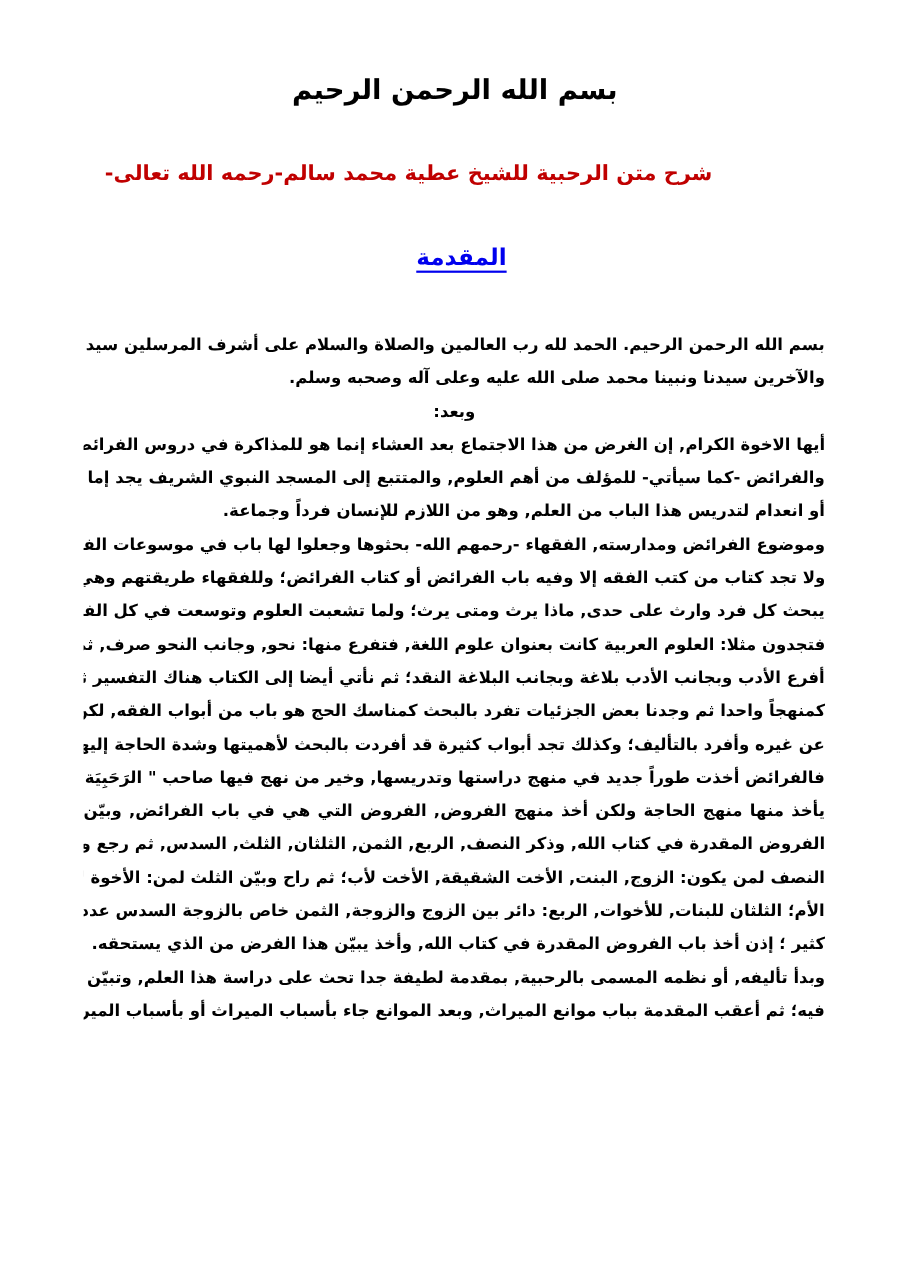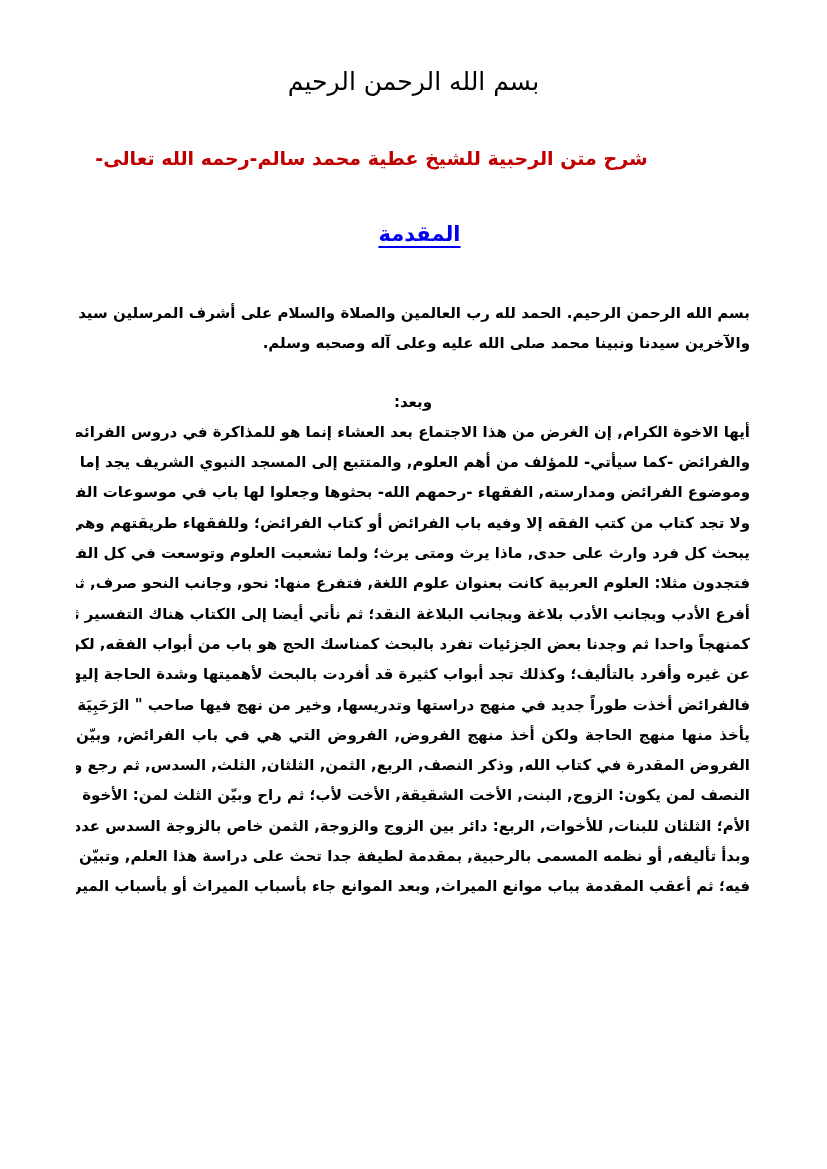--- a/index.html
+++ b/index.html
@@ -21,21 +21,21 @@
       width: 827px; height: 1169px;
       background: #ffffff;
     }
     .title {
       position: absolute;
       top: 62px;
       left: 0; width: 827px;
       text-align: center;
       direction: rtl;
       font-family: "DejaVu Sans", sans-serif;
-      font-weight: normal;
+      font-weight: bold;
       font-size: 25px;
       line-height: 40px;
       color: #000000;
     }
     .subtitle {
       position: absolute;
       top: 140px;
       left: 0; width: 743px;
       text-align: center;
       direction: rtl;
@@ -87,47 +87,48 @@
       height: 30.3px;
       text-align: justify;
       text-align-last: justify;
     }
     .line.last {
       text-align-last: right;
     }
     .line.center {
       text-align: center;
       text-align-last: center;
-      margin-top: 28px;
     }
   </style>
 </head>
 <body>
 
 <div class="page">
   <div class="title">بسم الله الرحمن الرحيم</div>
   <div class="subtitle">شرح متن الرحبية للشيخ عطية محمد سالم-رحمه الله تعالى-</div>
   <div class="heading">
     <span>المقدمة</span>
   </div>
 
   <div class="body-text">
     <span class="line">بسم الله الرحمن الرحيم. الحمد لله رب العالمين والصلاة والسلام على أشرف المرسلين سيد الأولين</span>
     <span class="line last">والآخرين سيدنا ونبينا محمد صلى الله عليه وعلى آله وصحبه وسلم.</span>
     <span class="line center">وبعد:</span>
     <span class="line">أيها الاخوة الكرام, إن الغرض من هذا الاجتماع بعد العشاء إنما هو للمذاكرة في دروس الفرائض,</span>
     <span class="line">والفرائض -كما سيأتي- للمؤلف من أهم العلوم, والمتتبع إلى المسجد النبوي الشريف يجد إما ندرة</span>
+    <span class="line last">أو انعدام لتدريس هذا الباب من العلم, وهو من اللازم للإنسان فرداً وجماعة.</span>
     <span class="line">وموضوع الفرائض ومدارسته, الفقهاء -رحمهم الله- بحثوها وجعلوا لها باب في موسوعات الفقه,</span>
     <span class="line">ولا تجد كتاب من كتب الفقه إلا وفيه باب الفرائض أو كتاب الفرائض؛ وللفقهاء طريقتهم وهي أن</span>
     <span class="line">يبحث كل فرد وارث على حدى, ماذا يرث ومتى يرث؛ ولما تشعبت العلوم وتوسعت في كل الفنون,</span>
     <span class="line">فتجدون مثلا: العلوم العربية كانت بعنوان علوم اللغة, فتفرع منها: نحو, وجانب النحو صرف, ثم</span>
     <span class="line">أفرع الأدب وبجانب الأدب بلاغة وبجانب البلاغة النقد؛ ثم نأتي أيضا إلى الكتاب هناك التفسير ثم</span>
     <span class="line">كمنهجاً واحدا ثم وجدنا بعض الجزئيات تفرد بالبحث كمناسك الحج هو باب من أبواب الفقه, لكن ميّز</span>
     <span class="line">عن غيره وأفرد بالتأليف؛ وكذلك تجد أبواب كثيرة قد أفردت بالبحث لأهميتها وشدة الحاجة إليها.</span>
     <span class="line">فالفرائض أخذت طوراً جديد في منهج دراستها وتدريسها, وخير من نهج فيها صاحب " الرَحَبِيَة " لم</span>
     <span class="line">يأخذ منها منهج الحاجة ولكن أخذ منهج الفروض, الفروض التي هي في باب الفرائض, وبيّن</span>
     <span class="line">الفروض المقدرة في كتاب الله, وذكر النصف, الربع, الثمن, الثلثان, الثلث, السدس, ثم رجع وبيّن</span>
     <span class="line">النصف لمن يكون: الزوج, البنت, الأخت الشقيقة, الأخت لأب؛ ثم راح وبيّن الثلث لمن: الأخوة لأم,</span>
     <span class="line">الأم؛ الثلثان للبنات, للأخوات, الربع: دائر بين الزوج والزوجة, الثمن خاص بالزوجة السدس عدد</span>
+    <span class="line last">كثير ؛ إذن أخذ باب الفروض المقدرة في كتاب الله, وأخذ يبيّن هذا الفرض من الذي يستحقه.</span>
     <span class="line">وبدأ تأليفه, أو نظمه المسمى بالرحبية, بمقدمة لطيفة جدا تحث على دراسة هذا العلم, وتبيّن منهجه</span>
     <span class="line">فيه؛ ثم أعقب المقدمة بباب موانع الميراث, وبعد الموانع جاء بأسباب الميراث أو بأسباب الميراث ثم</span>
   </div>
 </div>
 
 </body></html>

